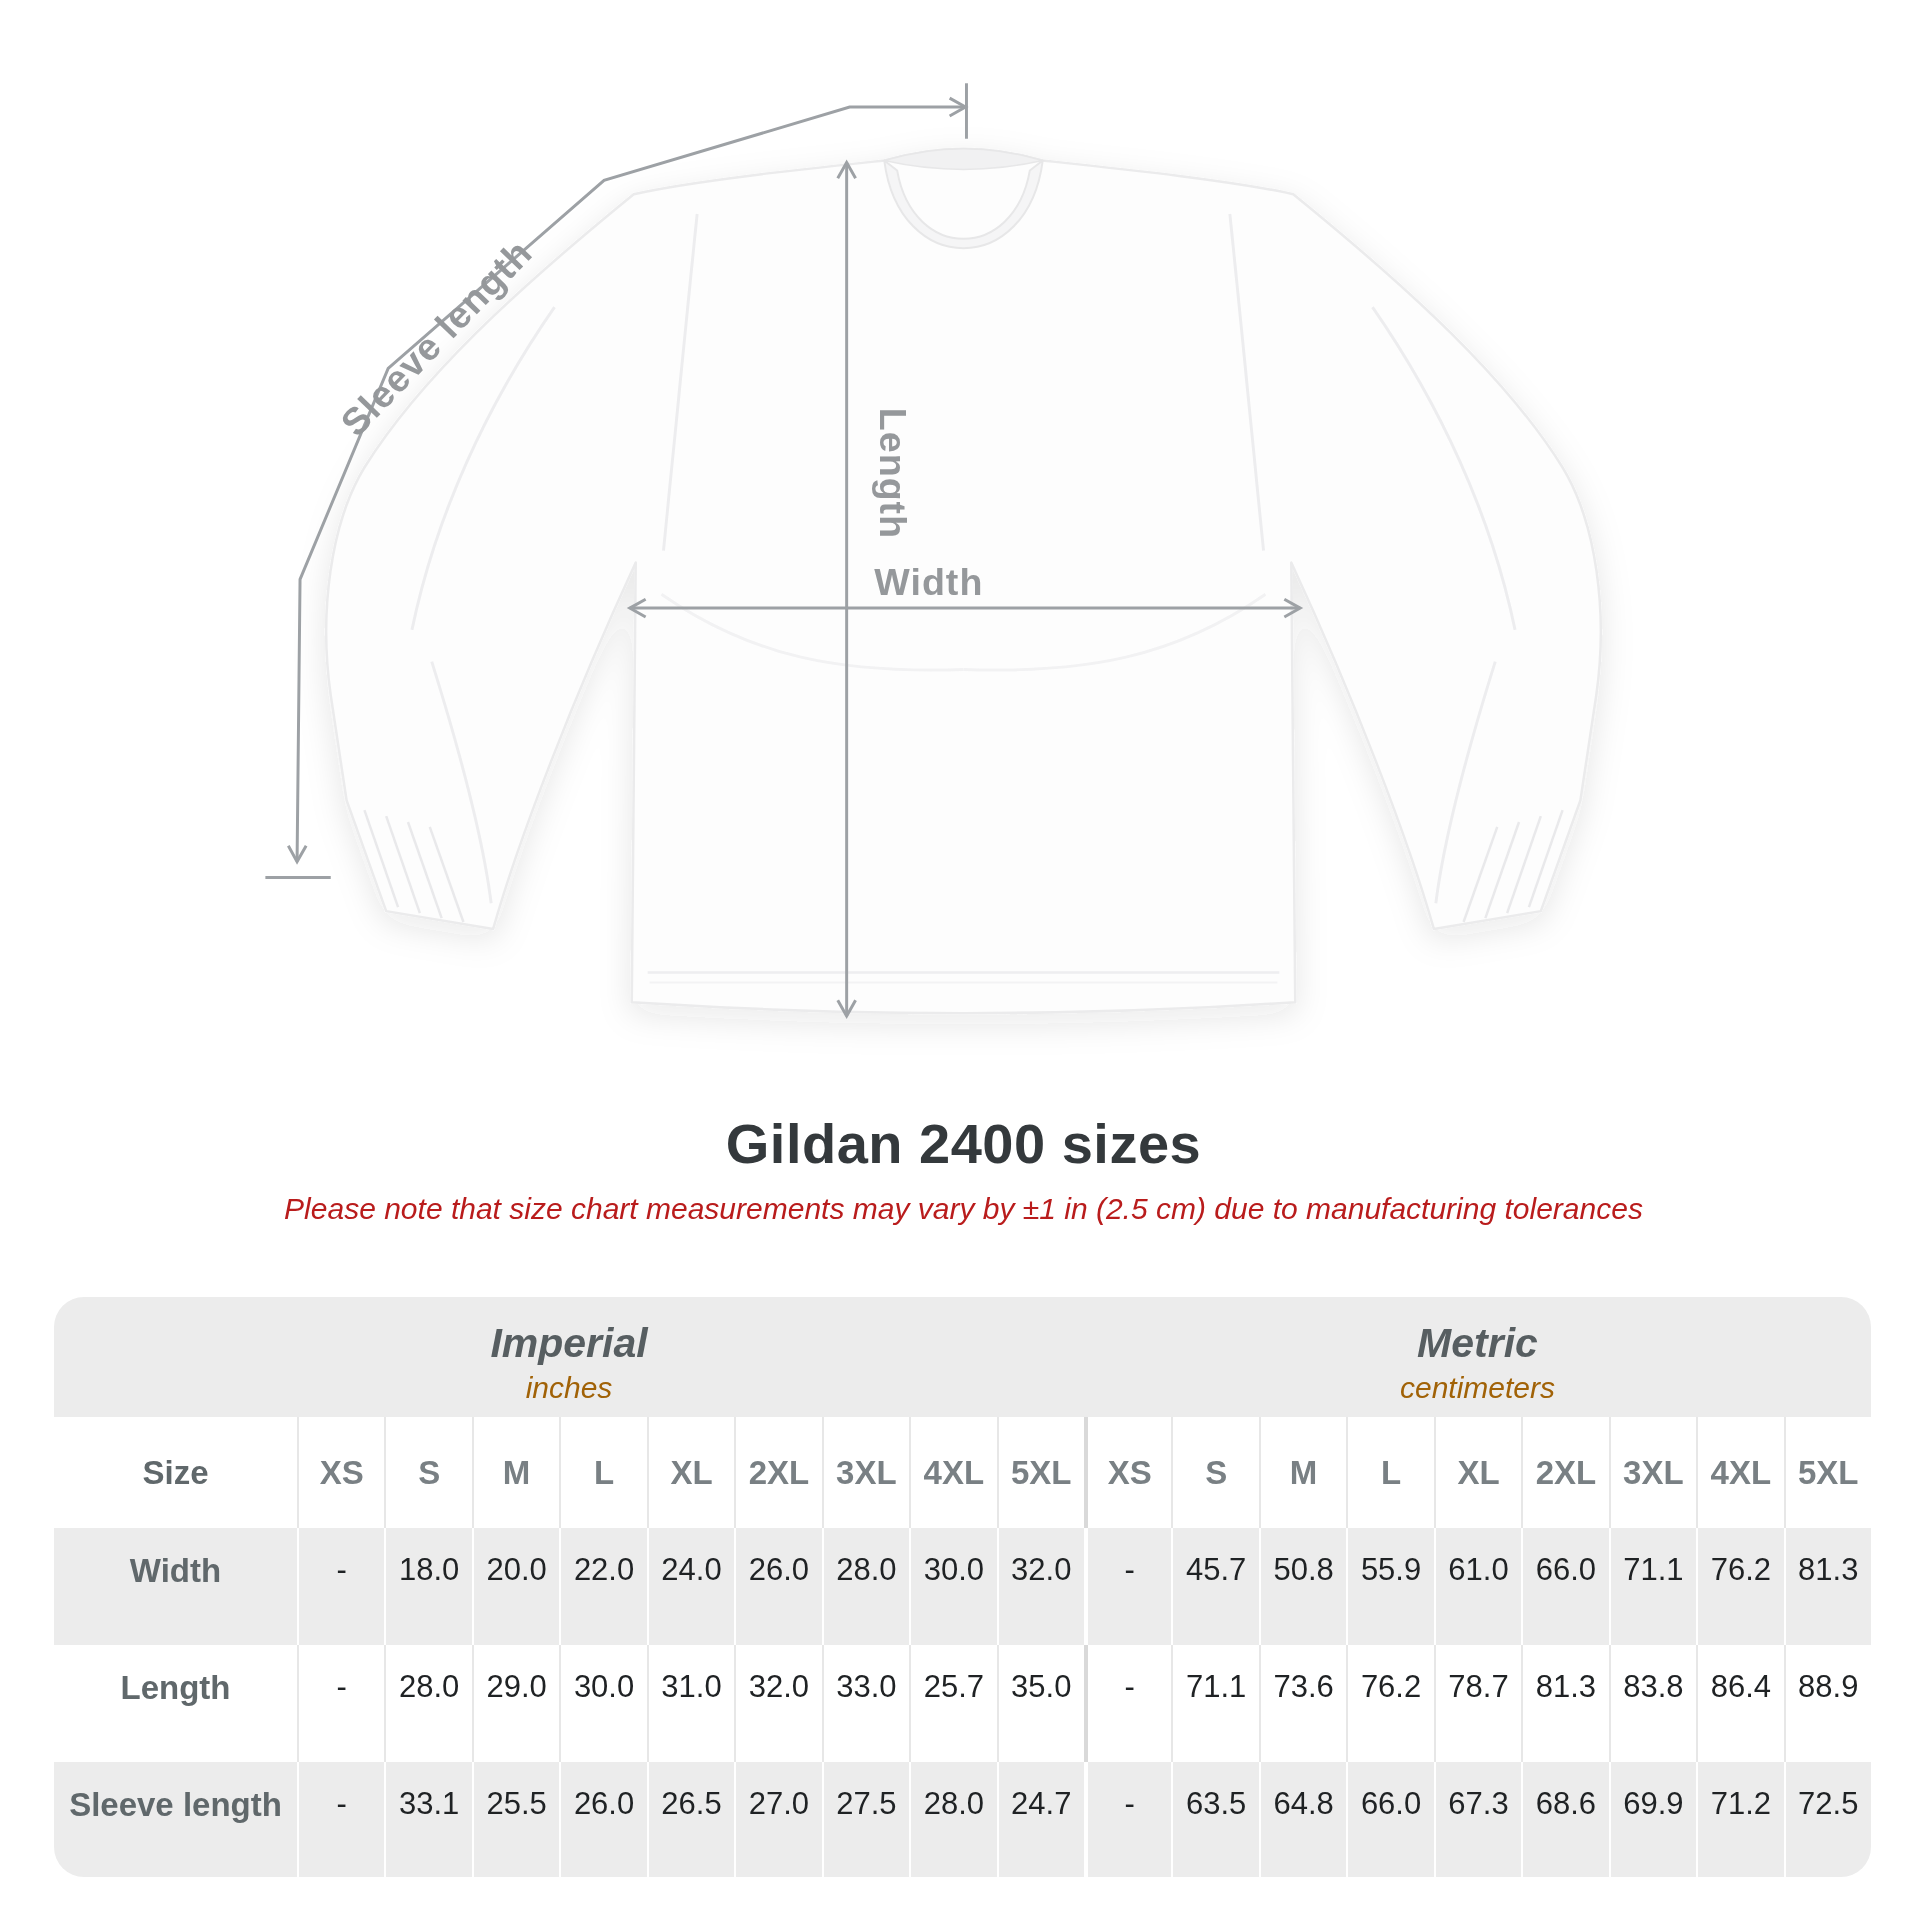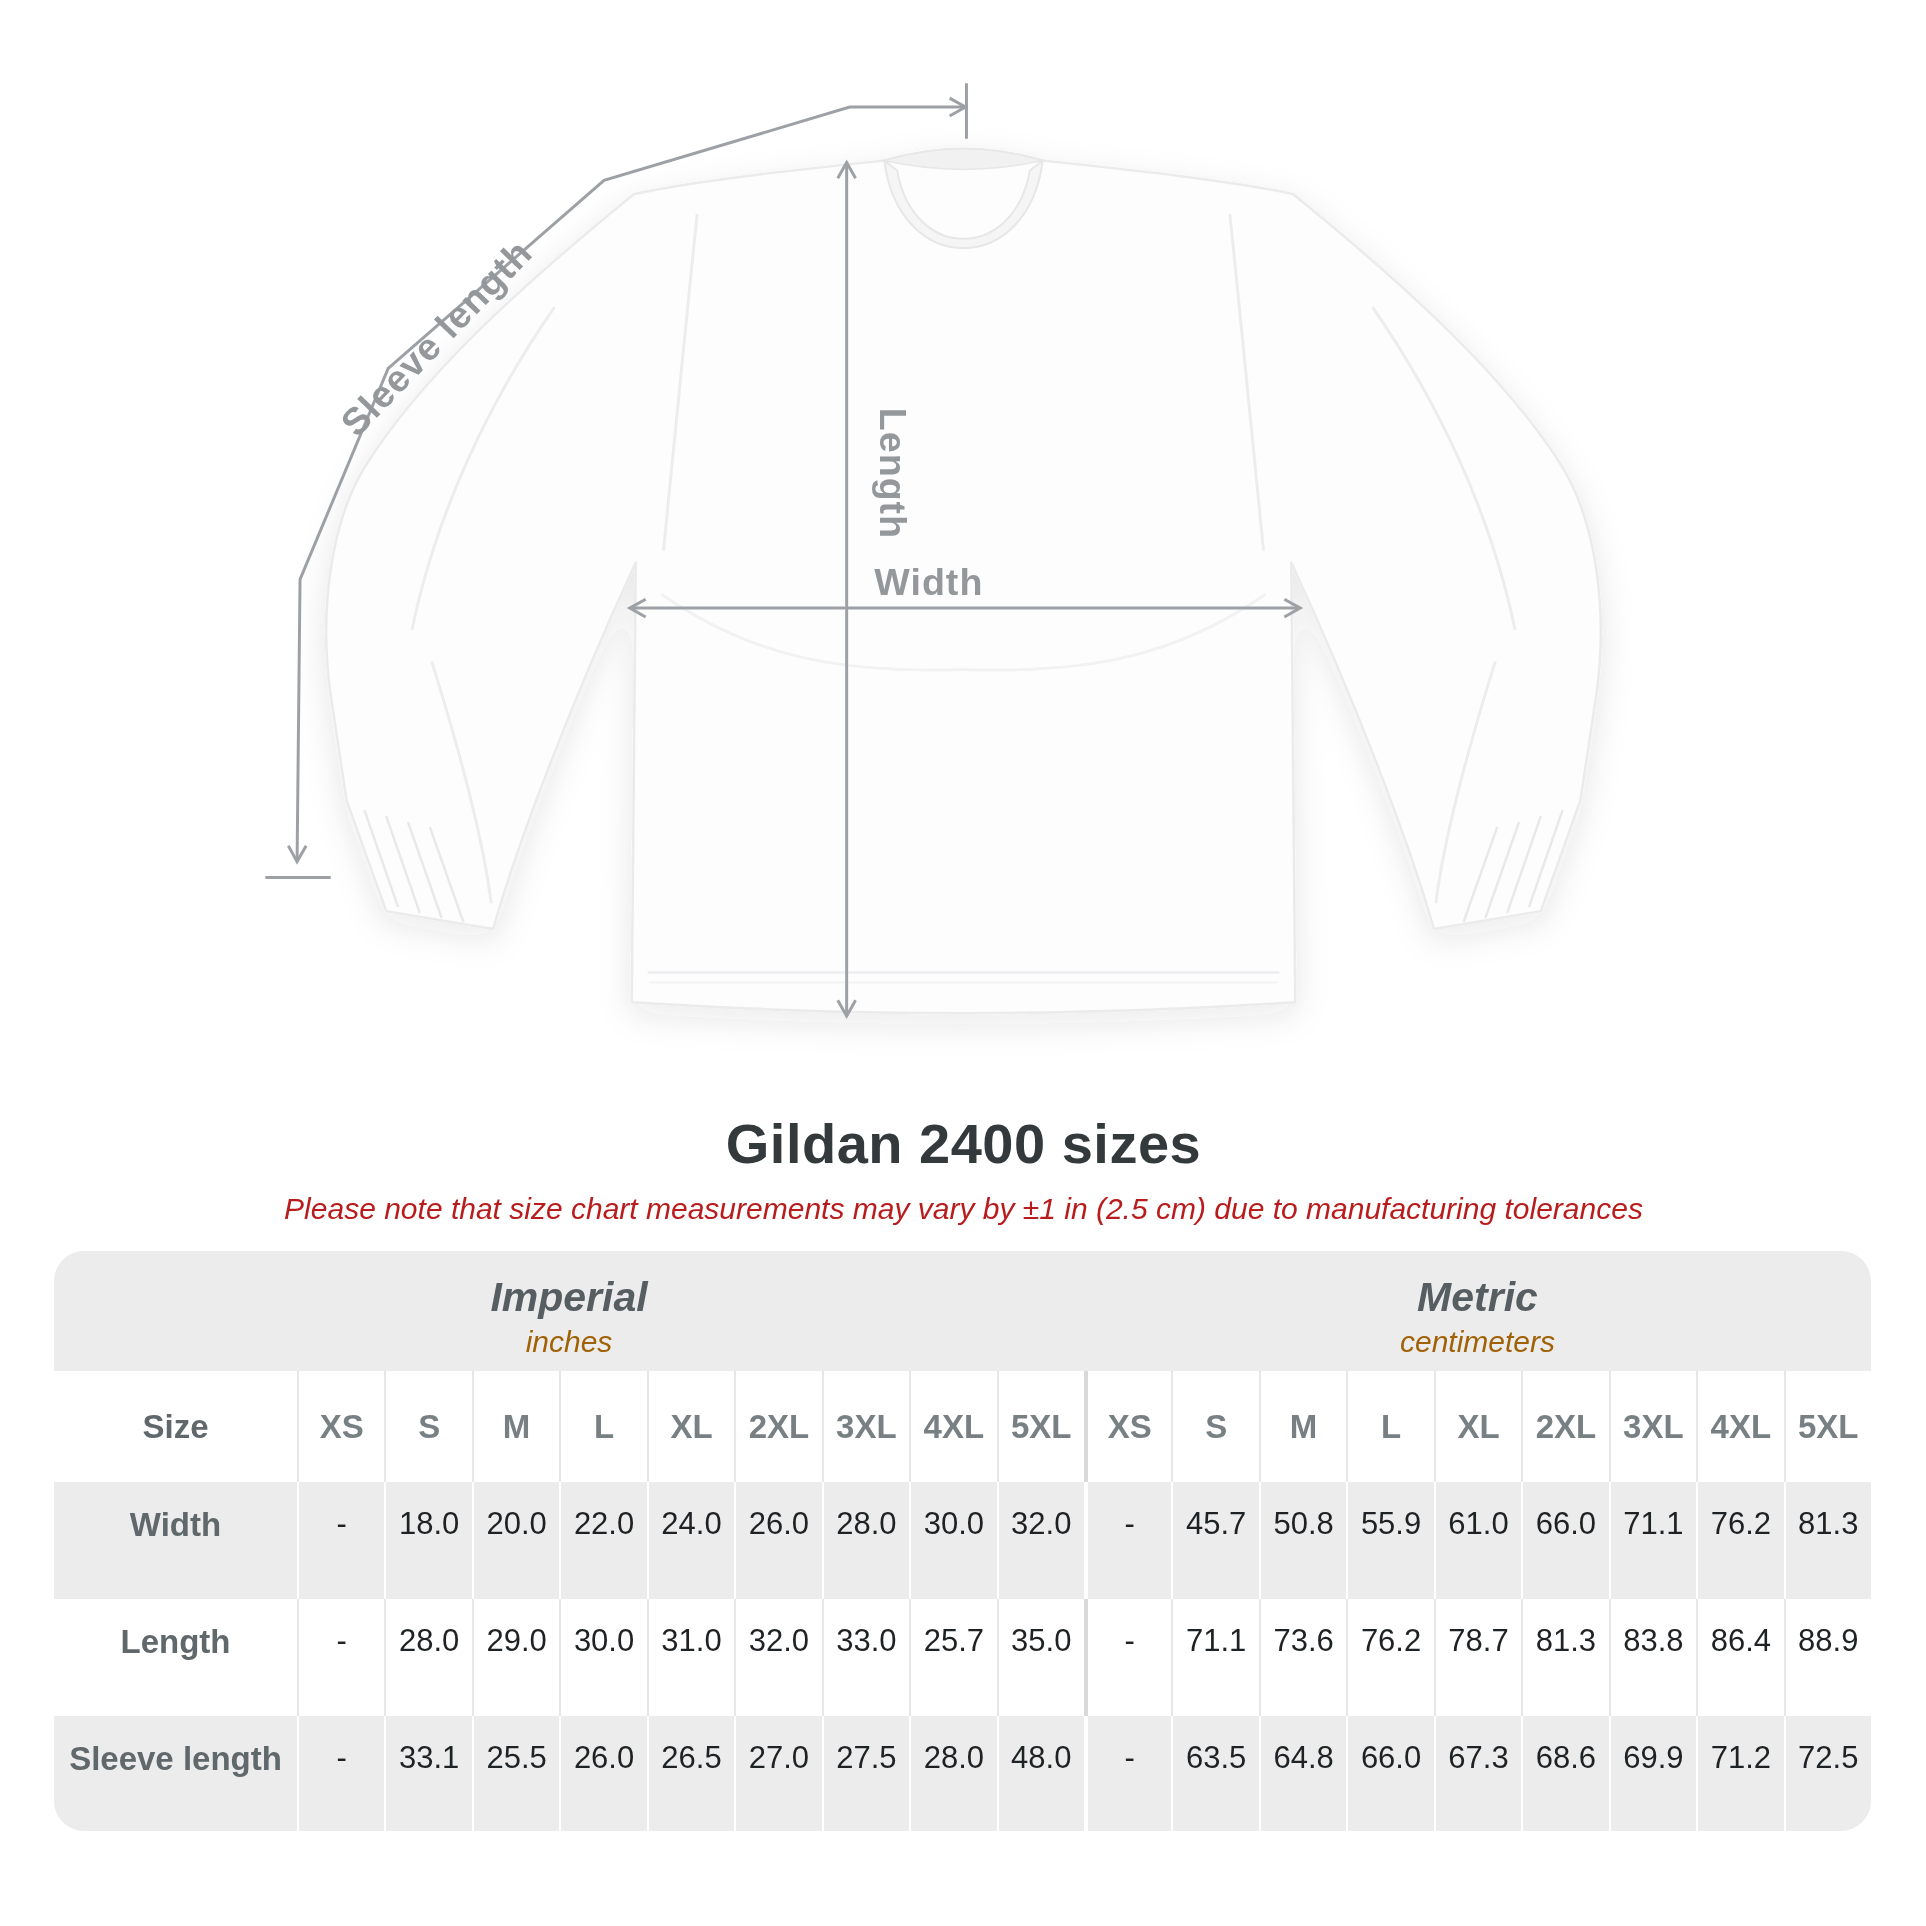--- a/index.html
+++ b/index.html
@@ -7,21 +7,21 @@
     width:1927px;height:1927px;position:relative;overflow:hidden;
     background:#ffffff;font-family:"Liberation Sans",sans-serif;
   }
   .diagram{position:absolute;left:0;top:0;}
   .dim-label{fill:#95989b;font-weight:bold;font-size:38px;letter-spacing:1px;}
   .title-wrap{position:absolute;left:0;top:1111px;width:100%;text-align:center;}
   .title{margin:0;font-size:56px;font-weight:bold;color:#34393c;letter-spacing:0.5px;}
   .subtitle{margin:16px 0 0 0;font-size:30px;font-style:italic;color:#b91c1c;}
 
   .size-table{
-    position:absolute;left:54px;top:1251px;width:1817px;
+    position:absolute;left:54px;top:1297px;width:1817px;
     border-radius:30px;overflow:hidden;
   }
   .band{height:120px;background:#ececec;display:grid;grid-template-columns:1030px 1fr;}
   .band-group{display:flex;flex-direction:column;align-items:center;justify-content:center;gap:4px;padding-top:10px;}
   .g-label{font-size:41px;font-weight:bold;font-style:italic;color:#575e61;}
   .g-sub{font-size:30px;font-style:italic;color:#a16207;}
 
   .trow{display:grid;grid-template-columns:243px repeat(18,1fr);}
   .trow.white{background:#ffffff;--div:#e7e7e7;--divthick:#d9d9d9;}
   .trow.gray{background:#ececec;--div:#ffffff;--divthick:#ffffff;}
@@ -333,21 +333,21 @@
     <div class="c">
         <span class="val">27.0</span>
       </div>
     <div class="c">
         <span class="val">27.5</span>
       </div>
     <div class="c">
         <span class="val">28.0</span>
       </div>
     <div class="c">
-        <span class="val">48.0</span>
+        <span class="val">24.7</span>
       </div>
     <div class="c thick">
         <span class="val">-</span>
       </div>
     <div class="c">
         <span class="val">63.5</span>
       </div>
     <div class="c">
         <span class="val">64.8</span>
       </div>

